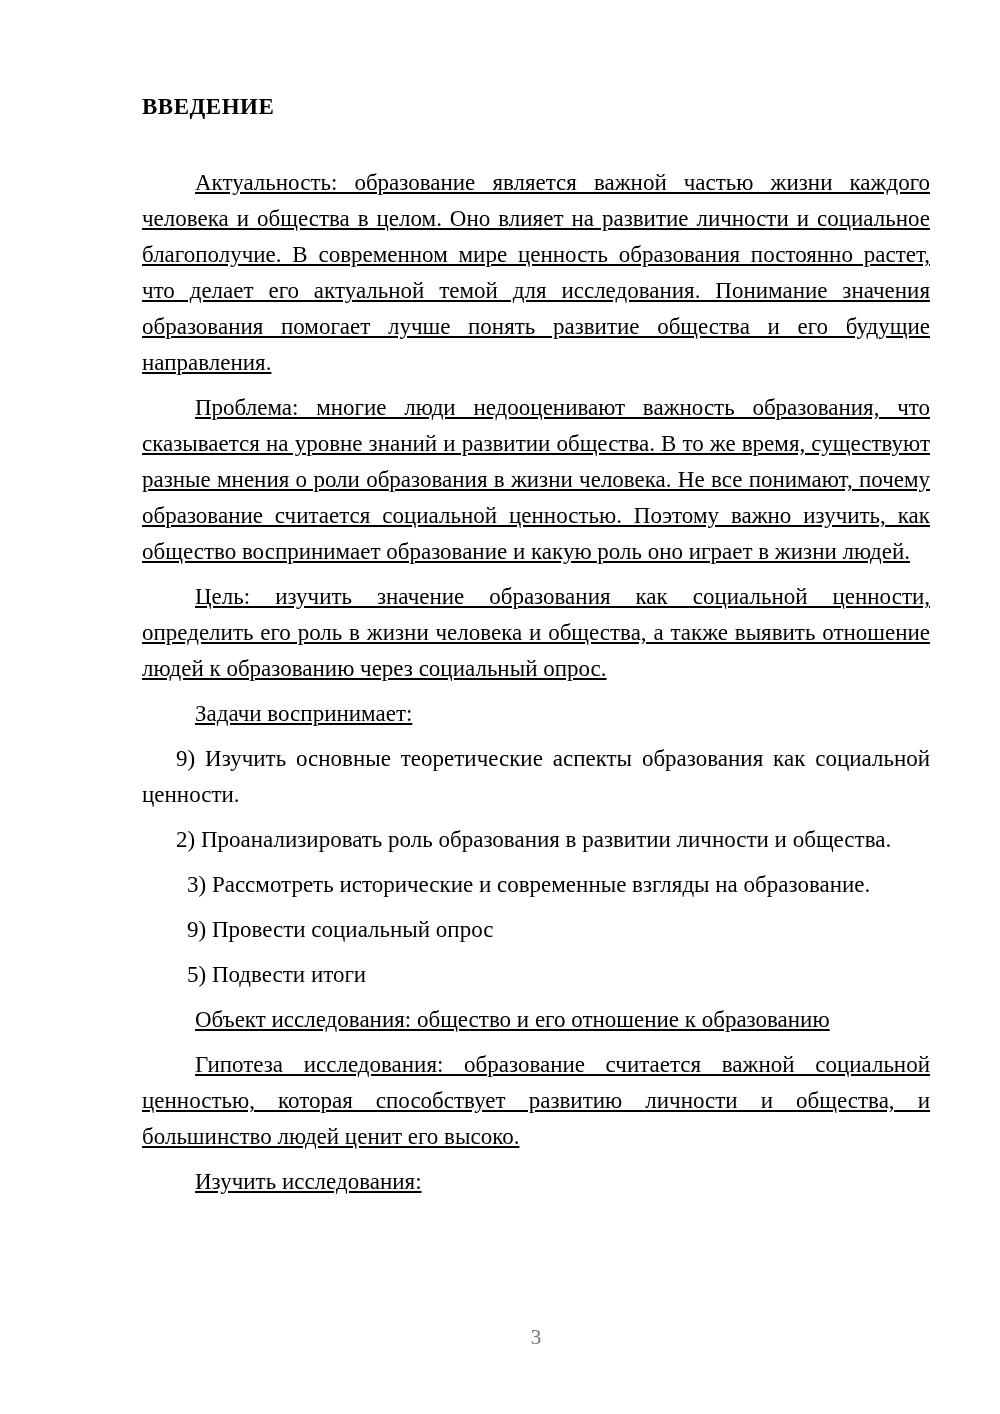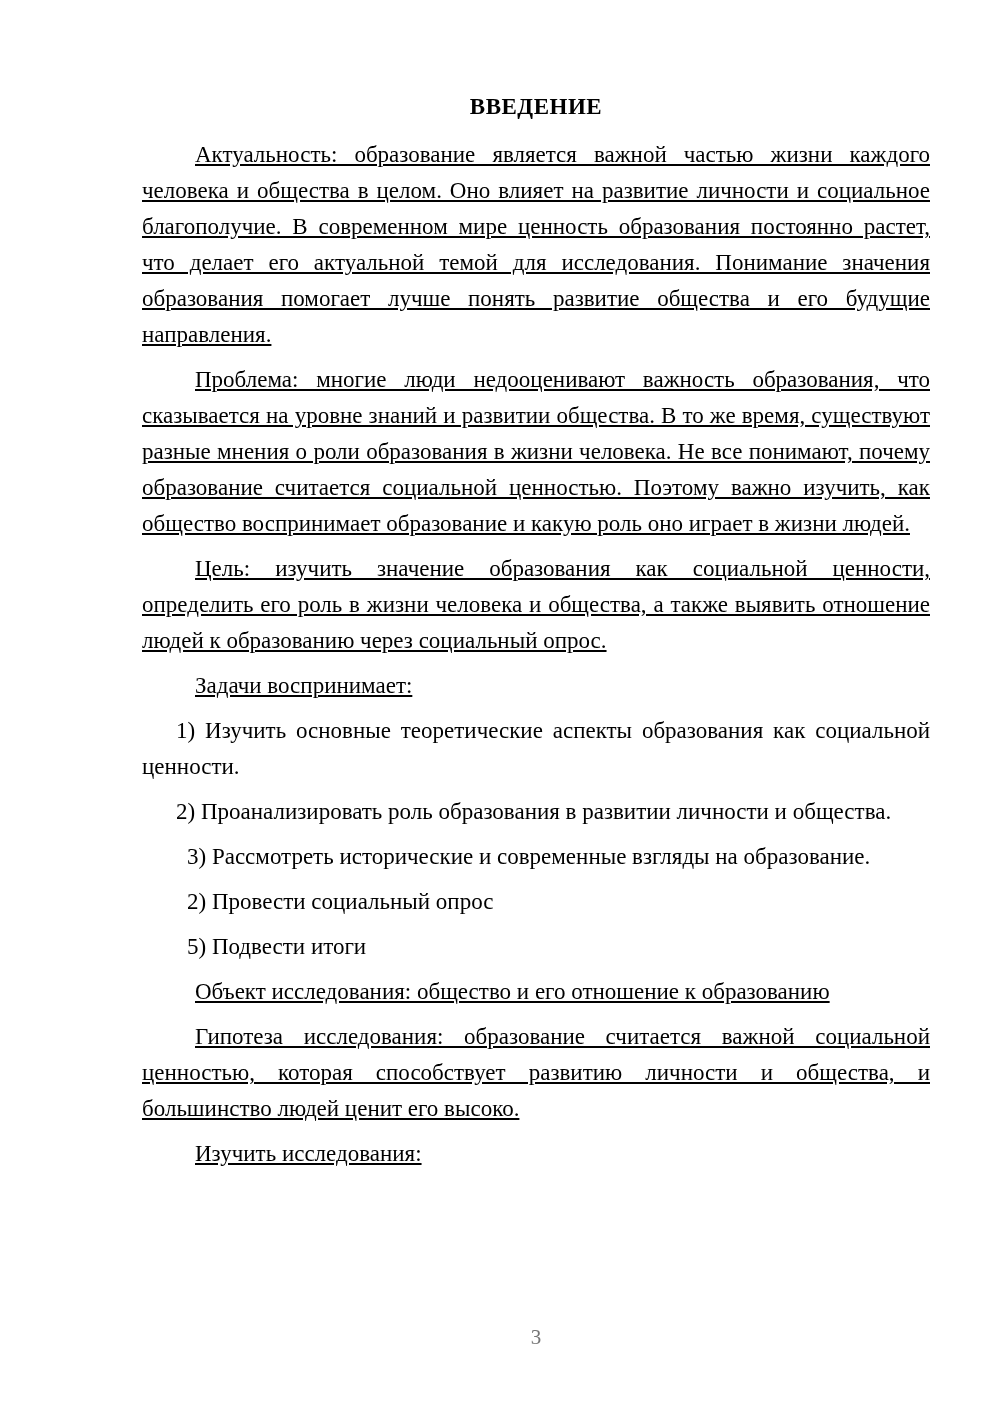--- a/index.html
+++ b/index.html
@@ -18,24 +18,23 @@
   }
   .content {
     position: absolute;
     top: 89px;
     left: 142px;
     right: 70px;
     font-size: 23px;
     line-height: 36px;
   }
   .doc-title {
-    margin: 0 0 12px 0;
+    margin: 0 0 40px 0;
     font-size: 23px;
     font-weight: bold;
-    text-align: center;
     letter-spacing: 0.5px;
   }
   .para {
     margin: 0 0 9px 0;
     text-align: justify;
     text-indent: 53px;
     text-decoration: underline;
   }
   .task {
     margin: 0 0 9px 0;
@@ -66,27 +65,27 @@
     <h1 class="doc-title">ВВЕДЕНИЕ</h1>
 
     <p class="para">Актуальность: образование является важной частью жизни каждого человека и общества в целом. Оно влияет на развитие личности и социальное благополучие. В современном мире ценность образования постоянно растет, что делает его актуальной темой для исследования. Понимание значения образования помогает лучше понять развитие общества и его будущие направления.</p>
 
     <p class="para">Проблема: многие люди недооценивают важность образования, что сказывается на уровне знаний и развитии общества. В то же время, существуют разные мнения о роли образования в жизни человека. Не все понимают, почему образование считается социальной ценностью. Поэтому важно изучить, как общество воспринимает образование и какую роль оно играет в жизни людей.</p>
 
     <p class="para">Цель: изучить значение образования как социальной ценности, определить его роль в жизни человека и общества, а также выявить отношение людей к образованию через социальный опрос.</p>
 
     <p class="para">Задачи воспринимает:</p>
 
-    <p class="task">1) Изучить основные теоретические аспекты образования как социальной ценности.</p>
+    <p class="task">9) Изучить основные теоретические аспекты образования как социальной ценности.</p>
 
     <p class="task">2) Проанализировать роль образования в развитии личности и общества.</p>
 
     <p class="task deep">3) Рассмотреть исторические и современные взгляды на образование.</p>
 
-    <p class="task deep">2) Провести социальный опрос</p>
+    <p class="task deep">9) Провести социальный опрос</p>
 
     <p class="task deep">5) Подвести итоги</p>
 
     <p class="para">Объект исследования: общество и его отношение к образованию</p>
 
 
     <p class="para">Гипотеза исследования: образование считается важной социальной ценностью, которая способствует развитию личности и общества, и большинство людей ценит его высоко.</p>
 
     <p class="para">Изучить исследования:</p>
 

